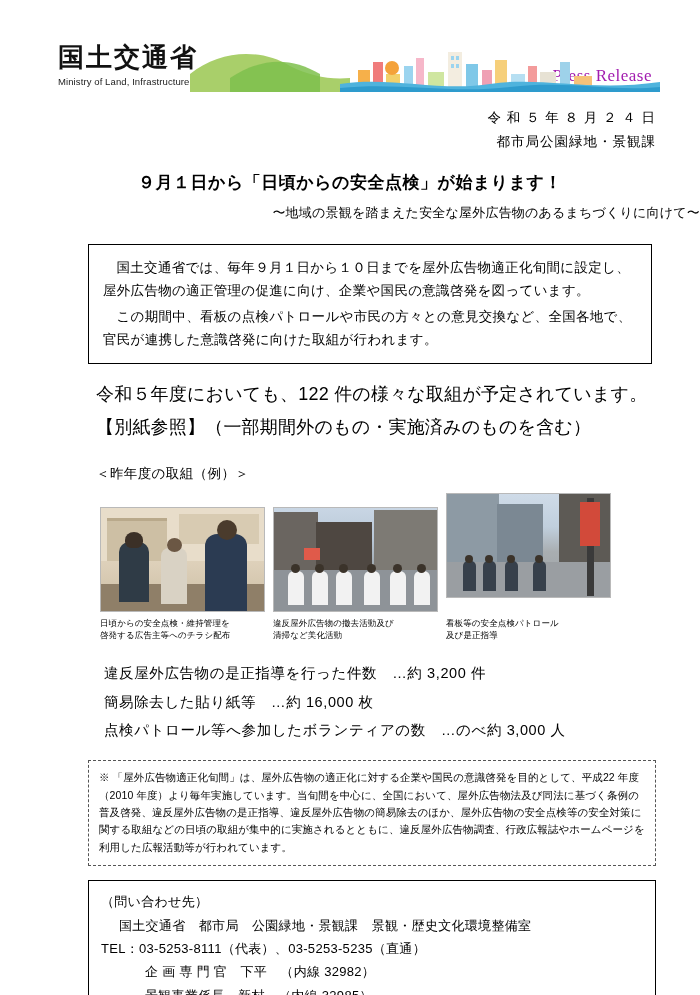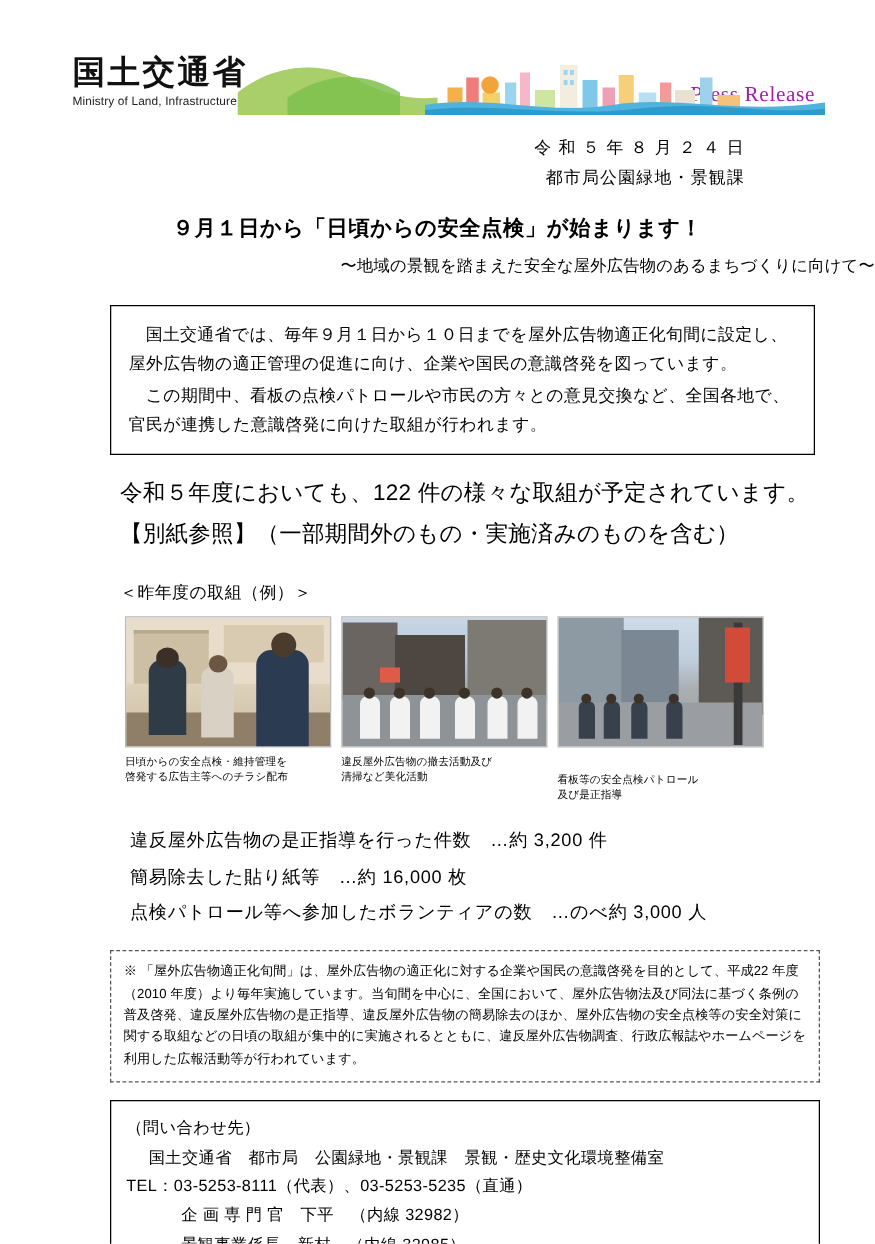--- a/index.html
+++ b/index.html
@@ -56,21 +56,21 @@
     left: 190px;
     top: 40px;
     width: 470px;
     height: 52px;
   }
 
   
   .date-block {
     margin-top: 10px;
     text-align: right;
-    padding-right: 104px;
+    padding-right: 44px;
     font-size: 13.5px;
     line-height: 1.75;
     letter-spacing: 1px;
   }
 
   
   .main-title {
     margin-top: 18px;
     text-align: center;
     font-size: 17px;
@@ -115,20 +115,21 @@
     font-size: 13.5px;
     letter-spacing: 0.4px;
   }
 
   
   .photo-row {
     margin: 10px 0 0 100px;
     display: flex;
     gap: 8px;
     width: 510px;
+    align-items: flex-end;
   }
   .photo-cell {
     width: 165px;
   }
   .photo {
     width: 165px;
     height: 105px;
     position: relative;
     overflow: hidden;
     border: 1px solid #b9b9b9;

